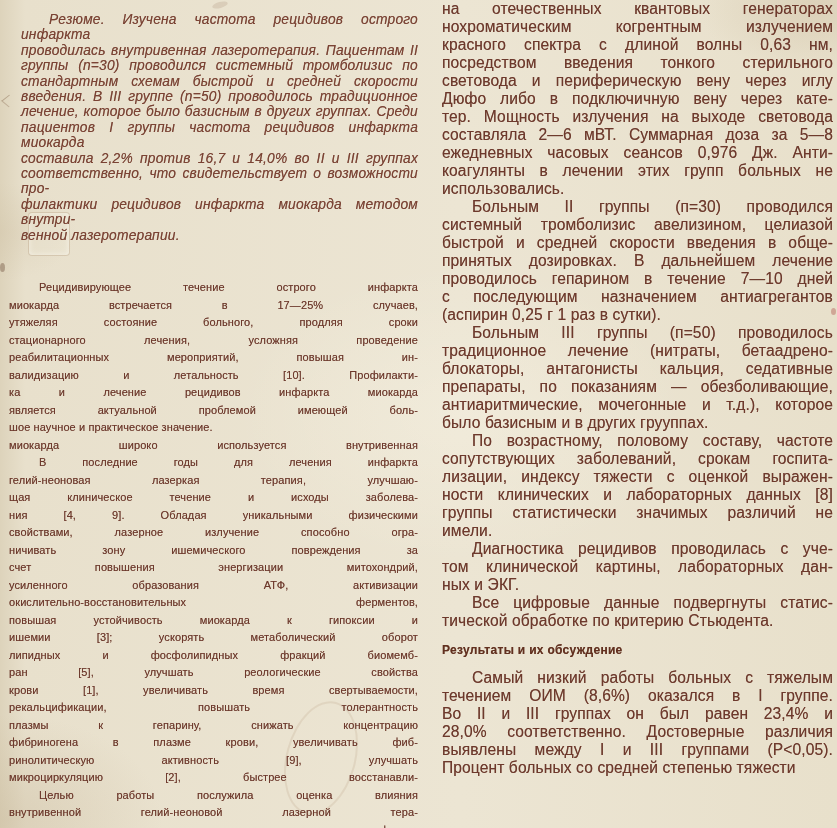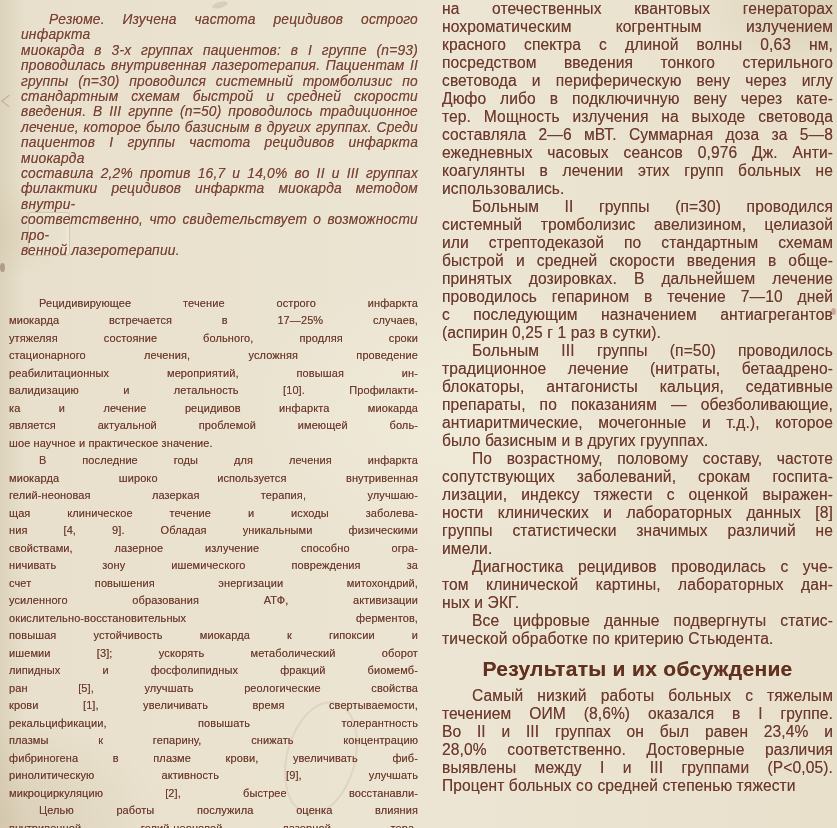--- a/index.html
+++ b/index.html
@@ -29,21 +29,21 @@
   .para{margin:0;}
   .line{
     text-align:justify;text-align-last:justify;text-justify:inter-word;
     letter-spacing:.1px;
     text-shadow:0 0 .5px rgba(104,52,40,.6);
   }
   .line.lastline{text-align-last:left;}
   .line.indent{text-indent:30px;}
 
   .heading{
-    font-size:21px;font-weight:bold;text-align:center;
+    font-size:12px;font-weight:bold;
     margin:11px 0 9px 0;color:#62301f;letter-spacing:.3px;line-height:19px;
     text-shadow:0 0 .5px rgba(90,45,30,.6);
   }
 
   
   .blemish{position:absolute;pointer-events:none;}
   .crease-box{left:28px;top:212px;width:40px;height:42px;border:1.5px solid rgba(175,150,120,.35);border-radius:4px;
     box-shadow:inset 0 0 6px rgba(255,255,250,.5);background:rgba(240,234,220,.25);}
   .pencil-mark{left:4px;top:96px;width:9px;height:9px;border-left:1.5px solid rgba(150,125,100,.55);border-bottom:1.5px solid rgba(150,125,100,.45);transform:rotate(40deg) skewX(-12deg);}
   .speck-left{left:0;top:263px;width:5px;height:9px;background:rgba(120,90,70,.45);border-radius:50%;}
@@ -60,48 +60,47 @@
   <div class="blemish pencil-mark"></div>
   <div class="blemish crease-box"></div>
   <div class="blemish speck-left"></div>
   <div class="blemish speck-right"></div>
   <div class="blemish ring-stain"></div>
 
   <div class="col col-left">
     <section class="abstract">
         <div class="para">
           <div class="line indent">Резюме. Изучена частота рецидивов острого инфаркта</div>
-          <div class="line">миокарда в 3-х группах пациентов: в I группе (n=93)</div>
           <div class="line">проводилась внутривенная лазеротерапия. Пациентам II</div>
           <div class="line">группы (n=30) проводился системный тромболизис по</div>
           <div class="line">стандартным схемам быстрой и средней скорости</div>
           <div class="line">введения. В III группе (n=50) проводилось традиционное</div>
           <div class="line">лечение, которое было базисным в других группах. Среди</div>
           <div class="line">пациентов I группы частота рецидивов инфаркта миокарда</div>
           <div class="line">составила 2,2% против 16,7 и 14,0% во II и III группах</div>
+          <div class="line">соответственно, что свидетельствует о возможности про-</div>
           <div class="line">филактики рецидивов инфаркта миокарда методом внутри-</div>
-          <div class="line">соответственно, что свидетельствует о возможности про-</div>
           <div class="line lastline">венной лазеротерапии.</div>
         </div>
       </section>
     <section class="body-left">
         <div class="para">
           <div class="line indent">Рецидивирующее течение острого инфаркта</div>
           <div class="line">миокарда встречается в 17—25% случаев,</div>
           <div class="line">утяжеляя состояние больного, продляя сроки</div>
           <div class="line">стационарного лечения, усложняя проведение</div>
           <div class="line">реабилитационных мероприятий, повышая ин-</div>
           <div class="line">валидизацию и летальность [10]. Профилакти-</div>
           <div class="line">ка и лечение рецидивов инфаркта миокарда</div>
           <div class="line">является актуальной проблемой имеющей боль-</div>
           <div class="line lastline">шое научное и практическое значение.</div>
         </div>
         <div class="para">
+          <div class="line">миокарда широко используется внутривенная</div>
           <div class="line indent">В последние годы для лечения инфаркта</div>
-          <div class="line">миокарда широко используется внутривенная</div>
           <div class="line">гелий-неоновая лазеркая терапия, улучшаю-</div>
           <div class="line">щая клиническое течение и исходы заболева-</div>
           <div class="line">ния [4, 9]. Обладая уникальными физическими</div>
           <div class="line">свойствами, лазерное излучение способно огра-</div>
           <div class="line">ничивать зону ишемического повреждения за</div>
           <div class="line">счет повышения энергизации митохондрий,</div>
           <div class="line">усиленного образования АТФ, активизации</div>
           <div class="line">окислительно-восстановительных ферментов,</div>
           <div class="line">повышая устойчивость миокарда к гипоксии и</div>
           <div class="line">ишемии [3]; ускорять метаболический оборот</div>
@@ -134,21 +133,20 @@
           <div class="line">Дюфо либо в подключичную вену через кате-</div>
           <div class="line">тер. Мощность излучения на выходе световода</div>
           <div class="line">составляла 2—6 мВТ. Суммарная доза за 5—8</div>
           <div class="line">ежедневных часовых сеансов 0,976 Дж. Анти-</div>
           <div class="line">коагулянты в лечении этих групп больных не</div>
           <div class="line lastline">использовались.</div>
         </div>
         <div class="para">
           <div class="line indent">Больным II группы (п=30) проводился</div>
           <div class="line">системный тромболизис авелизином, целиазой</div>
-          <div class="line">или стрептодеказой по стандартным схемам</div>
           <div class="line">быстрой и средней скорости введения в обще-</div>
           <div class="line">принятых дозировках. В дальнейшем лечение</div>
           <div class="line">проводилось гепарином в течение 7—10 дней</div>
           <div class="line">с последующим назначением антиагрегантов</div>
           <div class="line lastline">(аспирин 0,25 г 1 раз в сутки).</div>
         </div>
         <div class="para">
           <div class="line indent">Больным III группы (п=50) проводилось</div>
           <div class="line">традиционное лечение (нитраты, бетаадрено-</div>
           <div class="line">блокаторы, антагонисты кальция, седативные</div>

